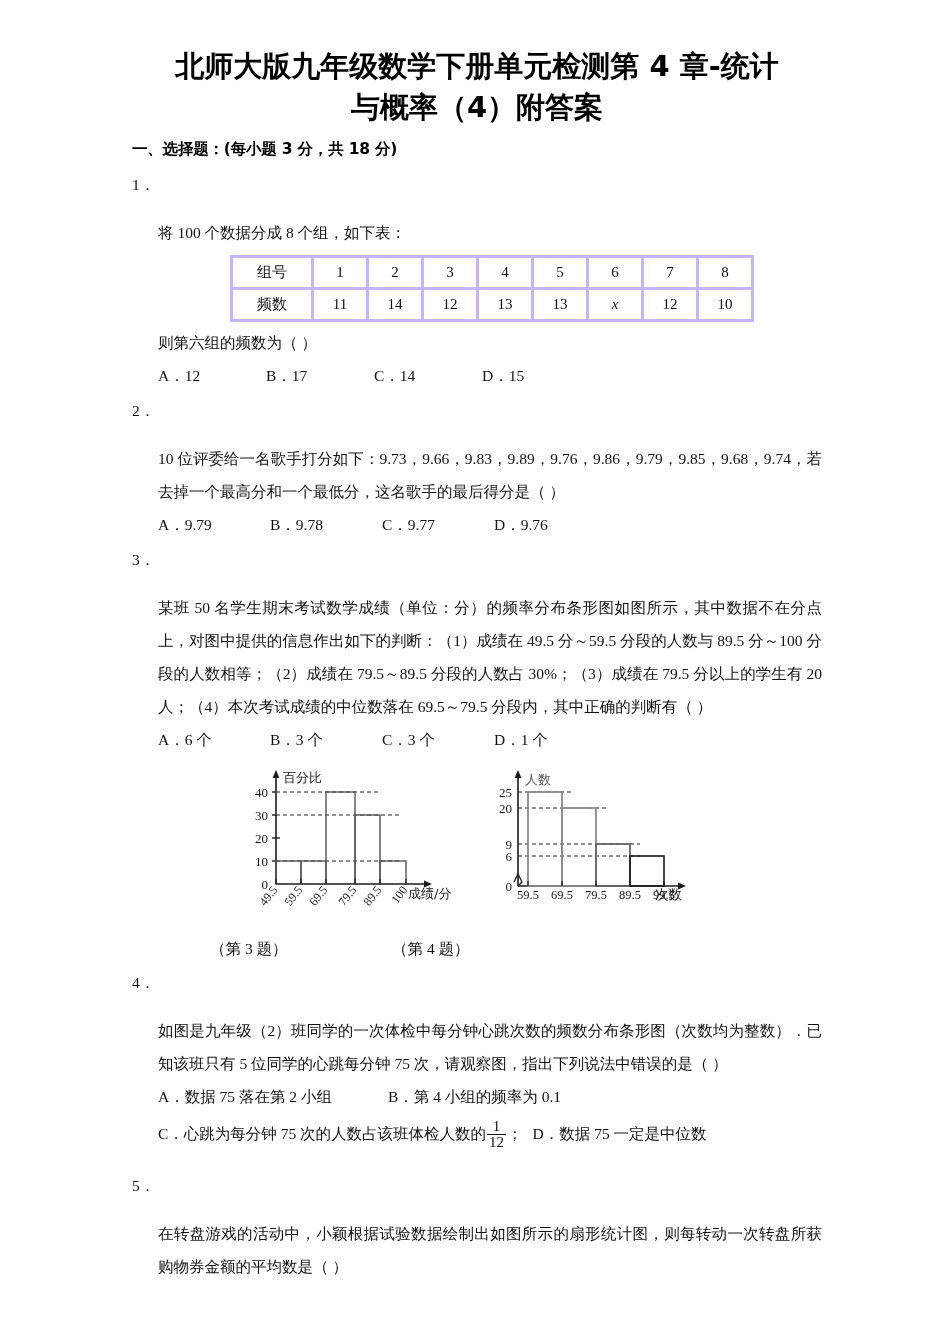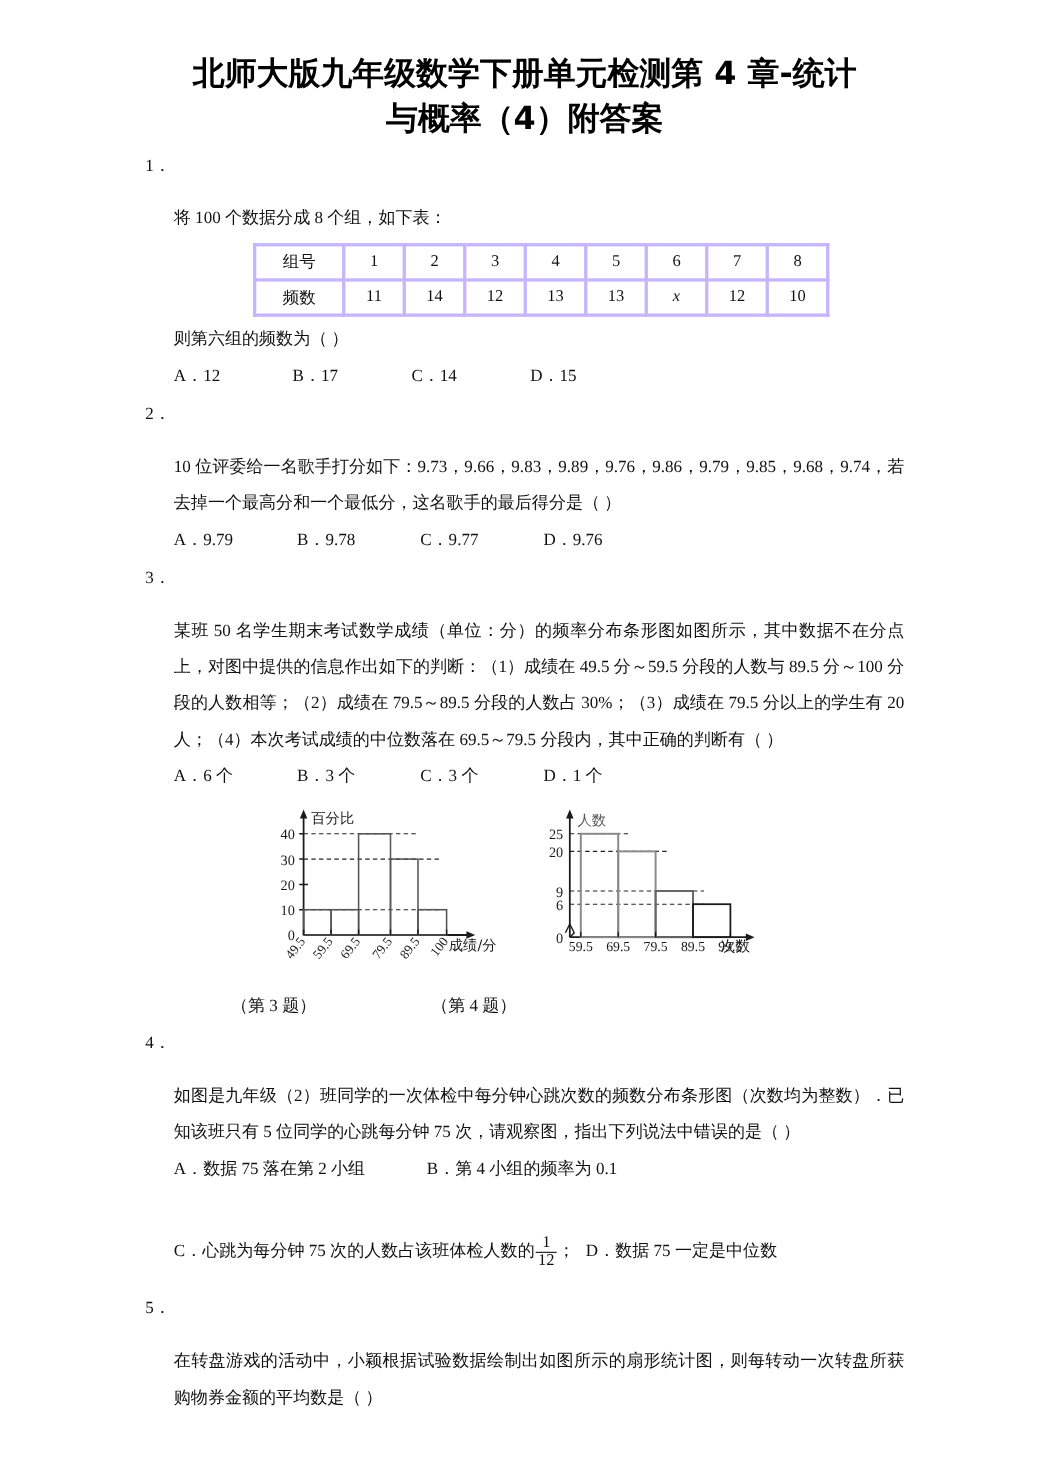--- a/index.html
+++ b/index.html
@@ -146,20 +146,21 @@
 </head>
 <body>
 
 <div class="page">
 
   <h1 class="doc-title">
     <span>北师大版九年级数学下册单元检测第 4 章-统计</span><br>
     <span>与概率（4）附答案</span>
   </h1>
 
+  <div class="section-head">一、选择题：(每小题 3 分，共 18 分)</div>
 
   <div class="q">
     <span class="q-num">1．</span>
     <div class="q-body">将 100 个数据分成 8 个组，如下表：</div>
   </div>
 
   <div class="freq-table-wrap">
     <table class="freq">
       <tbody>
           <tr>
@@ -323,21 +324,21 @@
   </div>
 
   <div class="q">
     <span class="q-num">4．</span>
     <div class="q-body">如图是九年级（2）班同学的一次体检中每分钟心跳次数的频数分布条形图（次数均为整数）．已知该班只有 5 位同学的心跳每分钟 75 次，请观察图，指出下列说法中错误的是（  ）</div>
   </div>
   <div class="opts q4">
     <span class="opt">A．数据 75 落在第 2 小组</span>
     <span class="opt">B．第 4 小组的频率为 0.1</span>
   </div>
-  <div class="plain indent" style="line-height:42px;margin-top:38px;">
+  <div class="plain indent" style="line-height:42px;">
     <span>C．心跳为每分钟 75 次的人数占该班体检人数的</span><span class="frac"><span class="num">1</span><span class="den" style="border-top:1.2px solid #111;">12</span></span><span>；</span><span class="sp"></span><span>D．数据 75 一定是中位数</span>
   </div>
 
   <div class="q" style="margin-top:14px;">
     <span class="q-num">5．</span>
     <div class="q-body">在转盘游戏的活动中，小颖根据试验数据绘制出如图所示的扇形统计图，则每转动一次转盘所获购物券金额的平均数是（  ）</div>
   </div>
 
 </div>
 

